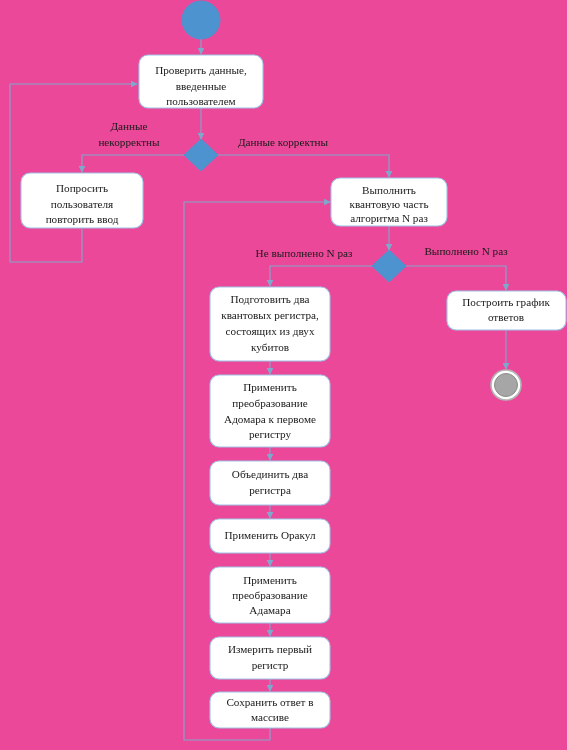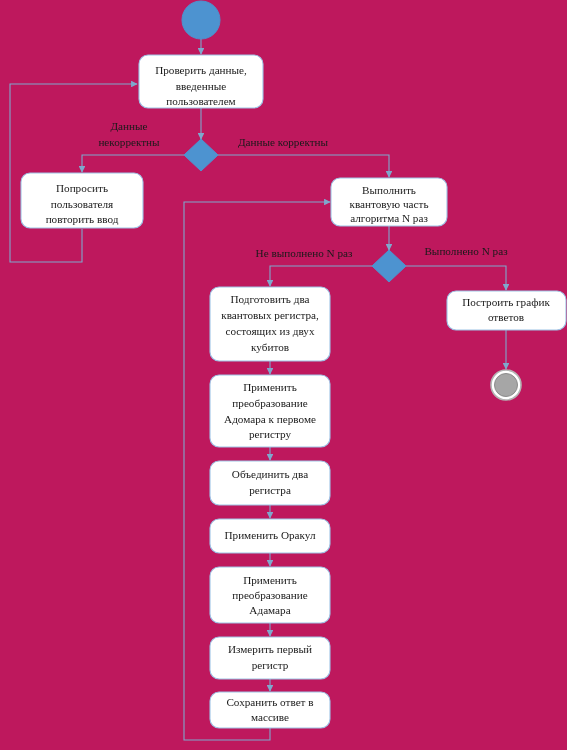--- a/index.html
+++ b/index.html
@@ -10,21 +10,21 @@
   body {
     width: 567px;
     height: 750px;
     overflow: hidden;
     font-family: "Liberation Serif", serif;
   }
   #diagram-root {
     position: relative;
     width: 567px;
     height: 750px;
-    background: #be185d;
+    background: #ec4899;
   }
   svg#uml-canvas {
     display: block;
     width: 567px;
     height: 750px;
   }
   .node-box {
     fill: #ffffff;
     stroke: #9dc3e6;
     stroke-width: 1.1;

